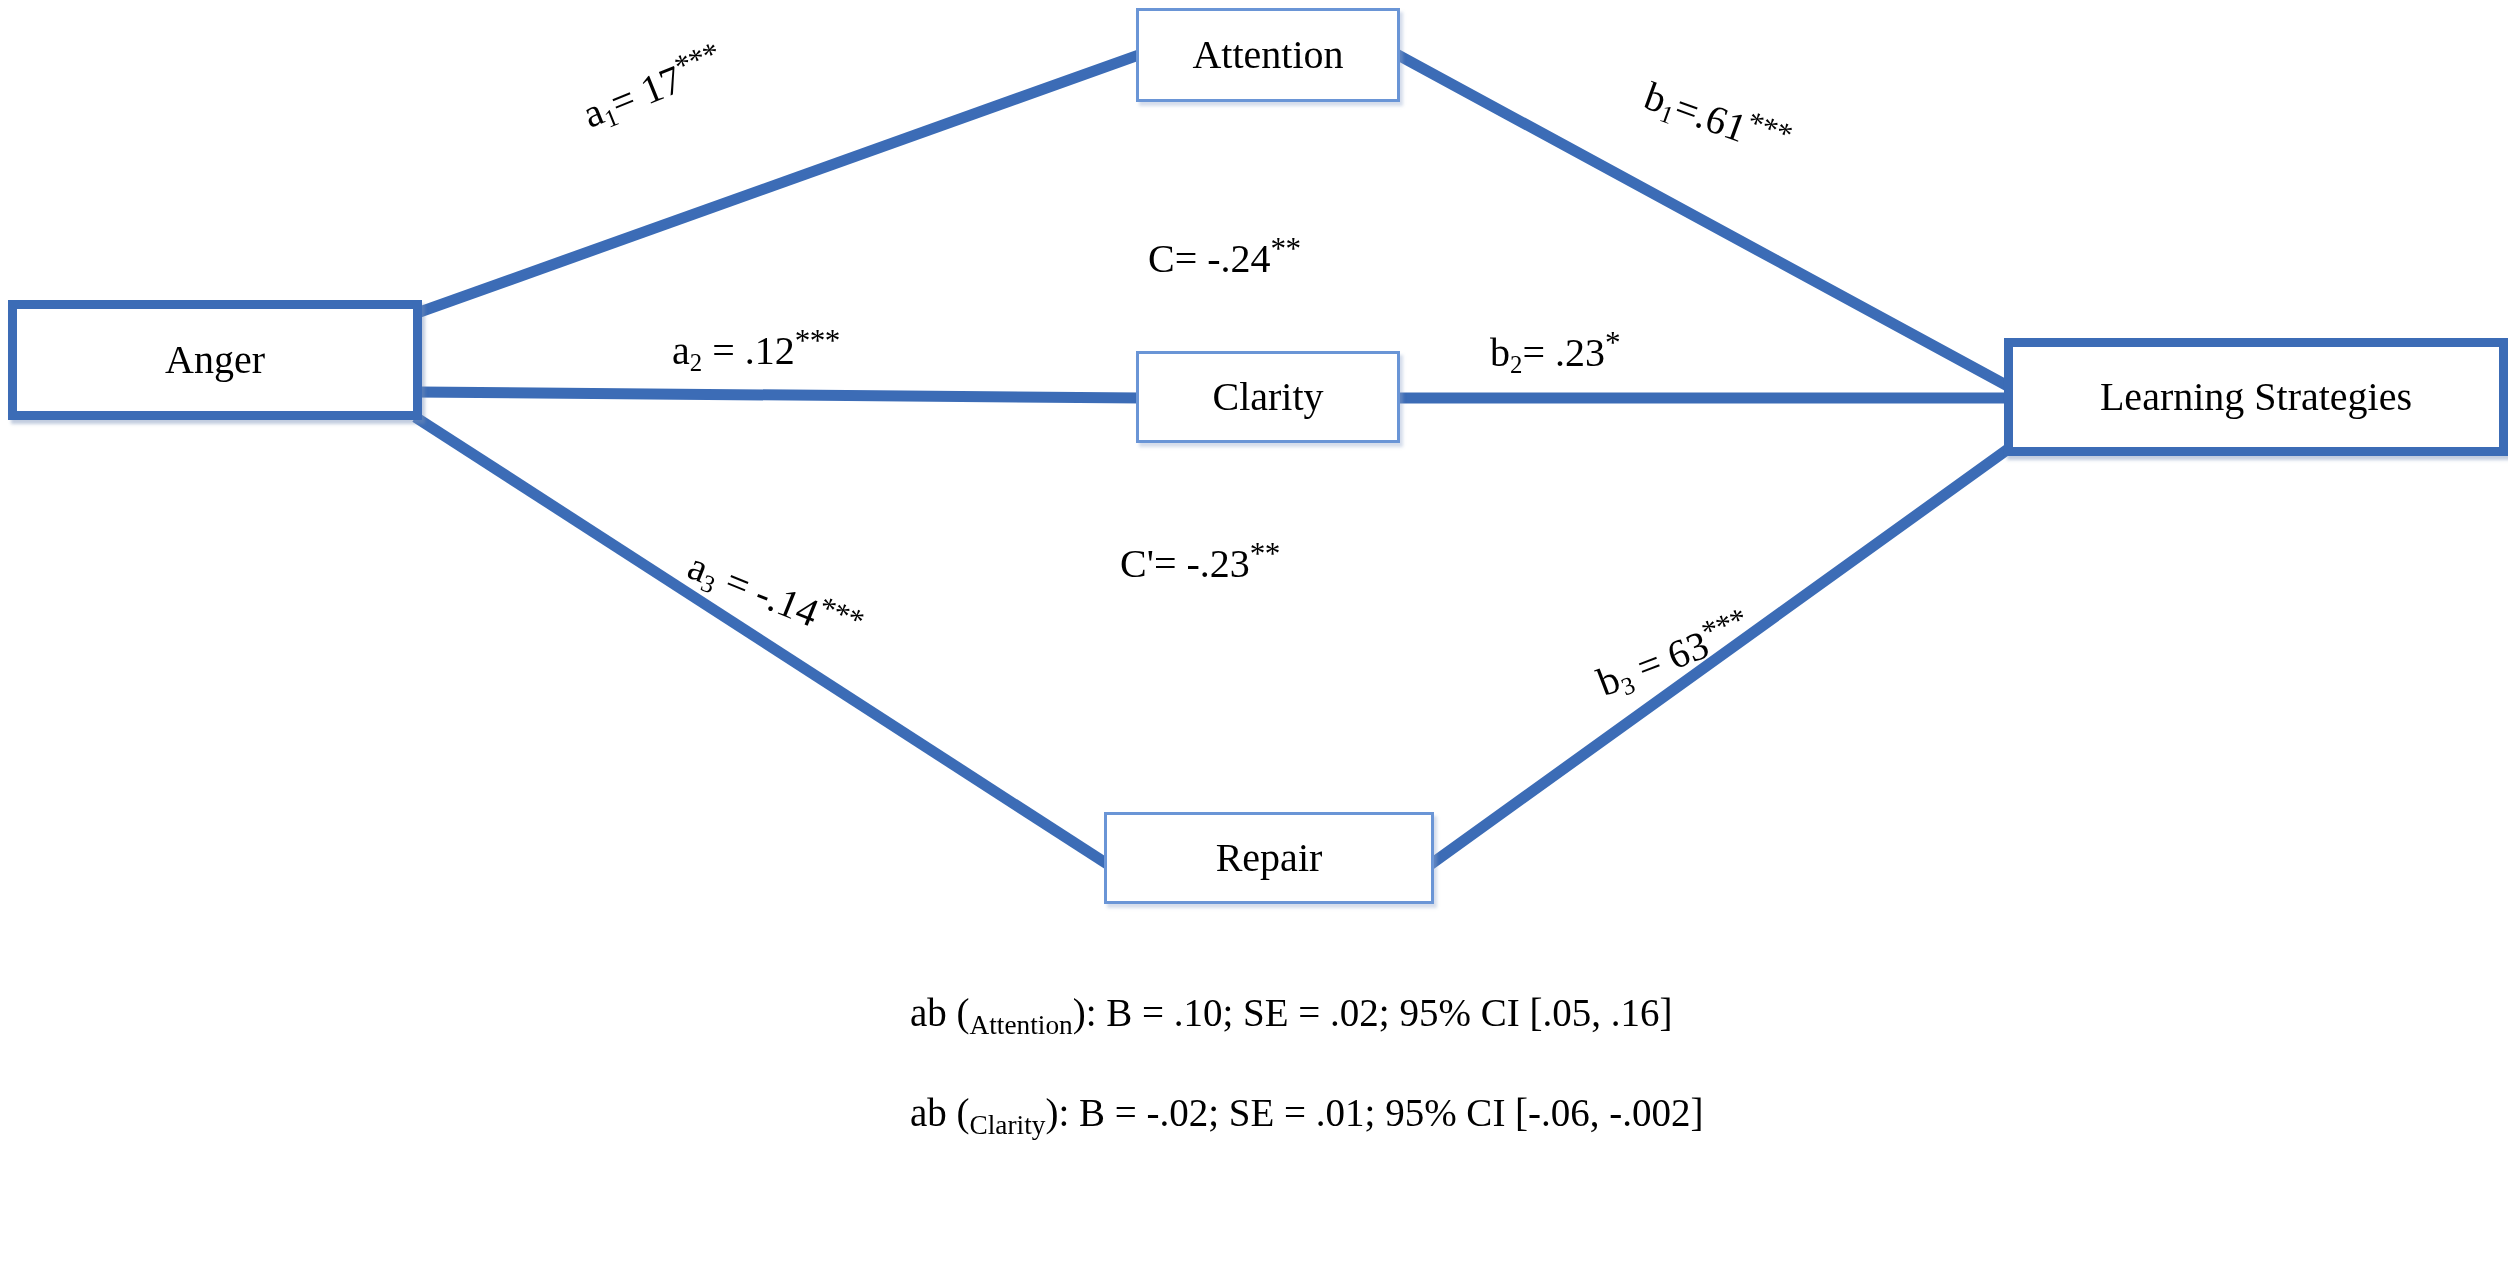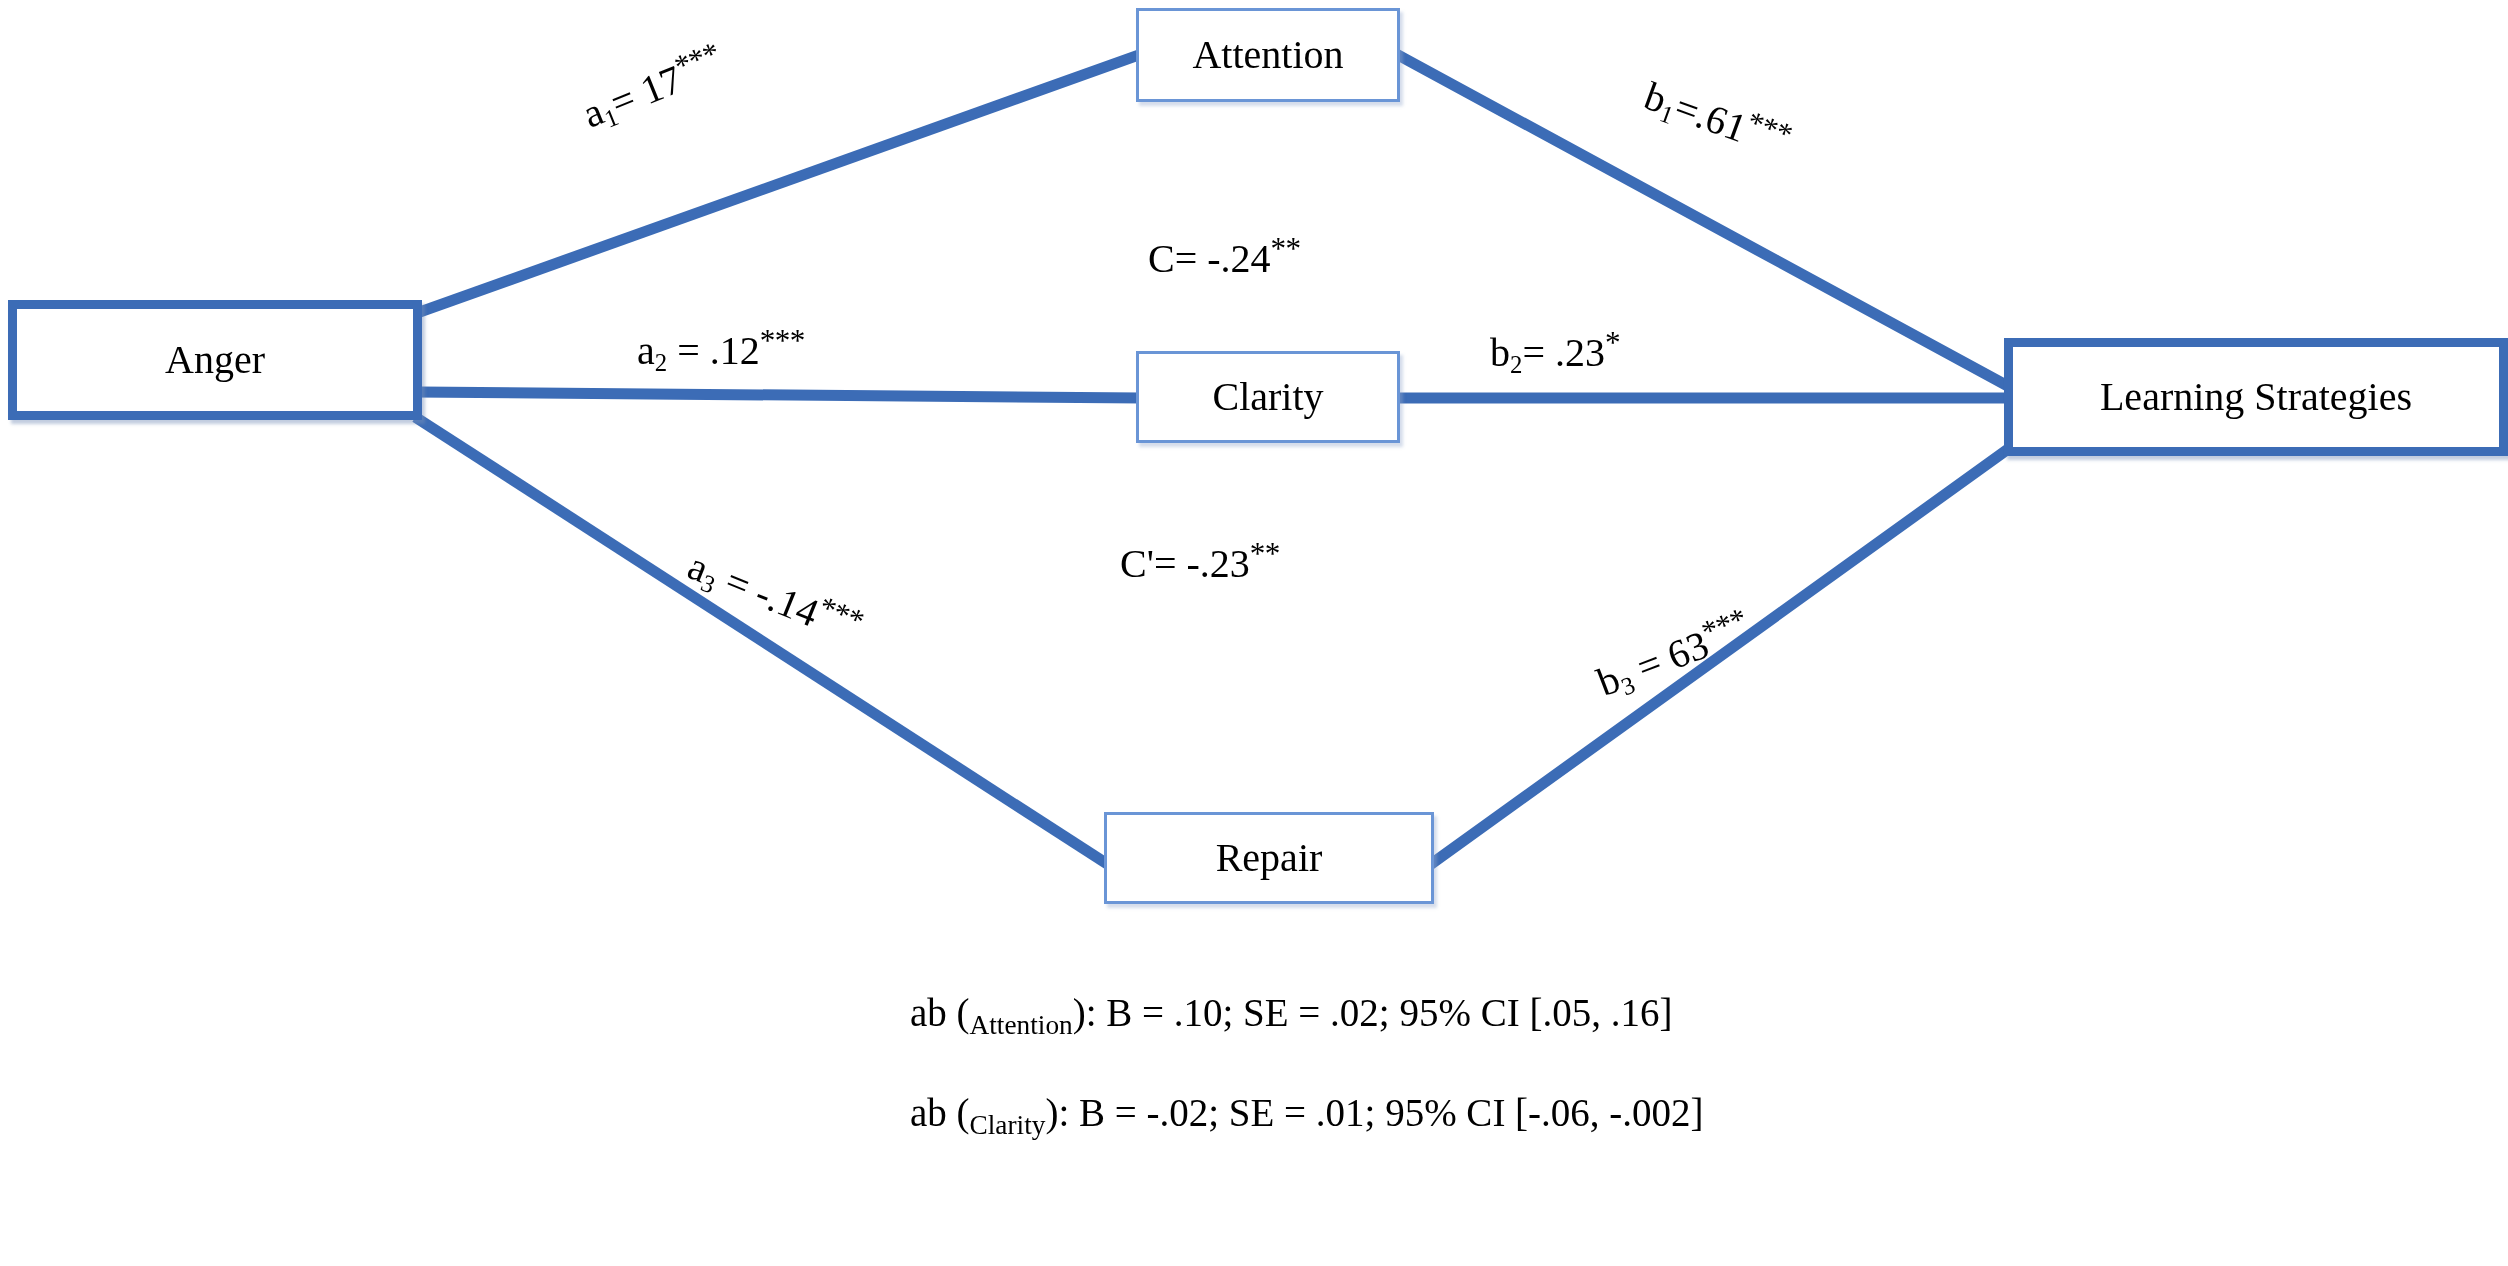--- a/index.html
+++ b/index.html
@@ -86,21 +86,21 @@
   }
   .coef sup {
     font-size: 0.78em;
     vertical-align: 0.42em;
     letter-spacing: -0.02em;
   }
 
   
   #coef-a1 { left: 575px;  top: 92px;  transform: rotate(-22deg);  transform-origin: left top; }
   #coef-b1 { left: 1655px; top: 70px;  transform: rotate(20deg);   transform-origin: left top; }
-  #coef-a2 { left: 637px;  top: 325px; }
+  #coef-a2 { left: 672px;  top: 325px; }
   #coef-b2 { left: 1490px; top: 327px; }
   #coef-a3 { left: 700px;  top: 540px; transform: rotate(22deg);   transform-origin: left top; }
   #coef-b3 { left: 1590px; top: 660px; transform: rotate(-21deg);  transform-origin: left top; }
 
   
   #coef-c       { left: 1148px; top: 233px; }
   #coef-cprime  { left: 1120px; top: 538px; }
 
   
   .footnote {

